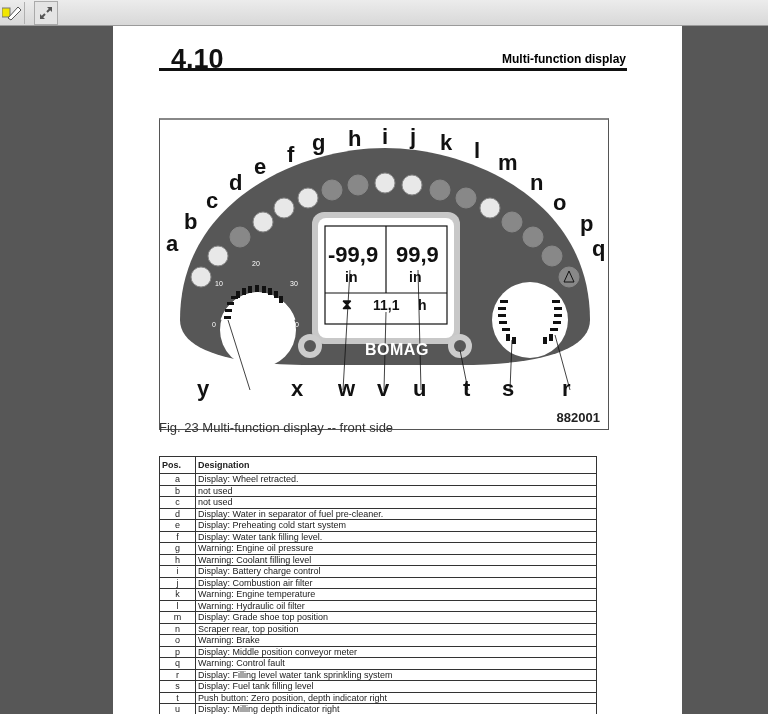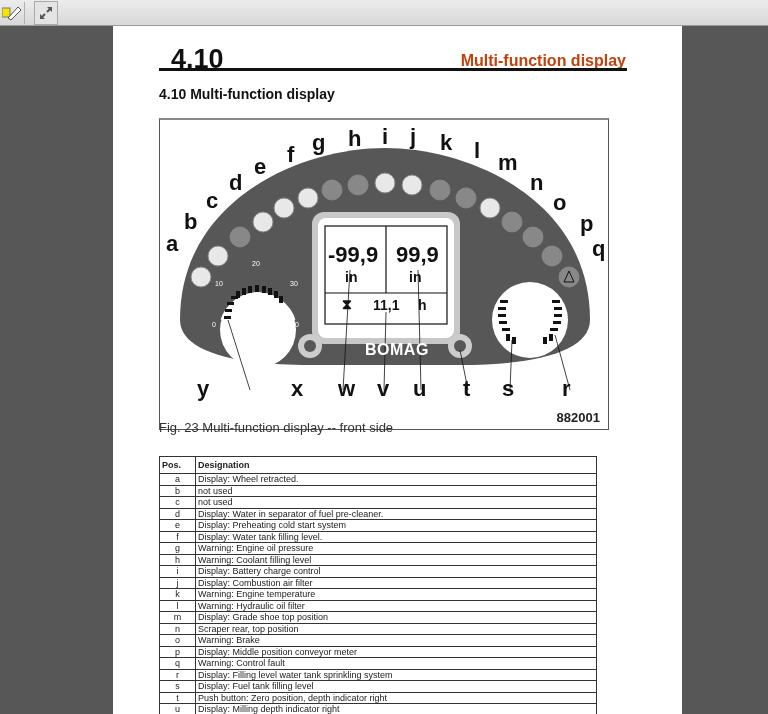--- a/index.html
+++ b/index.html
@@ -3,21 +3,21 @@
 <meta charset="utf-8">
 <style>
   * { box-sizing: border-box; margin: 0; padding: 0; }
   html, body { width: 768px; height: 714px; overflow: hidden; background: #575757; font-family: "Liberation Sans", sans-serif; }
   .toolbar { position: absolute; left: 0; top: 0; width: 768px; height: 26px; background: linear-gradient(#ececec, #d8d8d8); border-bottom: 1px solid #9a9a9a; }
   .tb-btn { position: absolute; top: 1px; width: 24px; height: 24px; display: flex; align-items: center; justify-content: center; }
   .tb-sep { position: absolute; left: 24px; top: 2px; width: 1px; height: 22px; background: #b0b0b0; }
   .tb-expand { left: 34px; border: 1px solid #aaa; background: #e4e4e4; }
   .page { position: absolute; left: 113px; top: 26px; width: 569px; height: 688px; background: #fff; }
   .hdr-num { position: absolute; left: 58px; top: 18px; font-size: 27px; font-weight: bold; color: #111; }
-  .hdr-title { position: absolute; right: 56px; top: 26px; font-size: 16px; font-weight: bold; color: #c2410c; }
+  .hdr-title { position: absolute; right: 56px; top: 26px; font-size: 12px; font-weight: bold; color: #000000; }
   .hdr-rule { position: absolute; left: 46px; top: 42px; width: 468px; height: 3px; background: #111; }
   .sec-title { position: absolute; left: 46px; top: 60px; font-size: 14px; font-weight: bold; color: #111; }
   .figure { position: absolute; left: 46px; top: 92px; width: 450px; height: 312px; border: 1px solid #555; border-top: 2px solid #888; background: #fff; overflow: hidden; }
   .fig-id { position: absolute; right: 8px; bottom: 4px; font-size: 13px; font-weight: bold; color: #222; }
   .caption { position: absolute; left: 46px; top: 394px; font-size: 13px; color: #333; }
   .lbl { position: absolute; font-weight: bold; font-size: 22px; color: #111; line-height: 1; }
   table { position: absolute; left: 46px; top: 430px; width: 438px; border-collapse: collapse; font-size: 9px; color: #222; }
   td, th { border: 1px solid #333; height: 11.5px; line-height: 10px; padding: 0 2px; text-align: left; font-weight: normal; }
   th { font-weight: bold; height: 17px; }
   td.pos { text-align: center; width: 36px; }
@@ -38,21 +38,20 @@
       <path d="M9 2 L14 2 L14 7 Z M2 9 L2 14 L7 14 Z" fill="#555"></path>
       <path d="M13 3 L9 7 M3 13 L7 9" stroke="#555" stroke-width="2"></path>
     </svg>
   </div>
 </div>
 
 <div class="page">
   <div class="hdr-num">4.10</div>
   <div class="hdr-title">Multi-function display</div>
   <div class="hdr-rule"></div>
-  <div class="sec-title">4.10  Multi-function display</div>
 
   <div class="figure">
     <svg width="450" height="312" viewBox="0 0 450 312">
 
       <path d="M20 200 C 20 80, 140 28, 225 28 C 310 28, 430 80, 430 200 C 430 230, 380 245, 300 245 L150 245 C 70 245, 20 230, 20 200 Z" fill="#575757"></path>
 
       <rect x="152" y="92" width="148" height="132" rx="12" fill="#c8c8c8"></rect>
       <rect x="158" y="98" width="136" height="120" rx="8" fill="#fff"></rect>
       <rect x="165" y="106" width="122" height="98" fill="none" stroke="#111" stroke-width="1.2"></rect>
       <line x1="226" y1="106" x2="226" y2="173" stroke="#111" stroke-width="1.2"></line>

